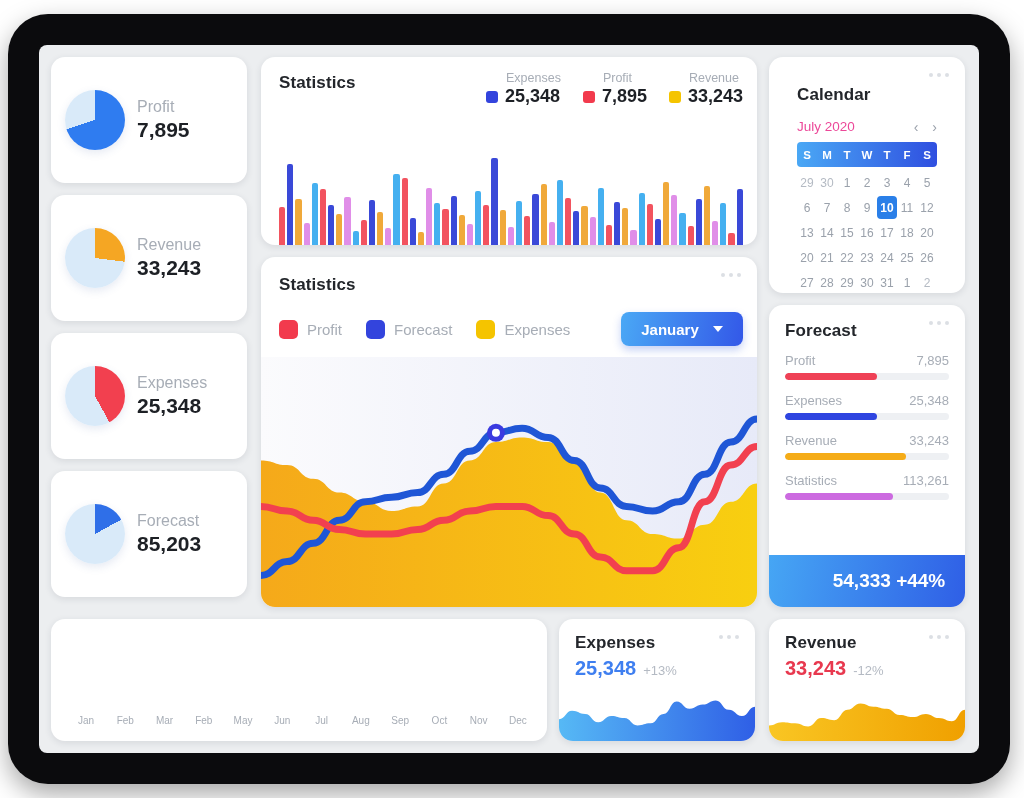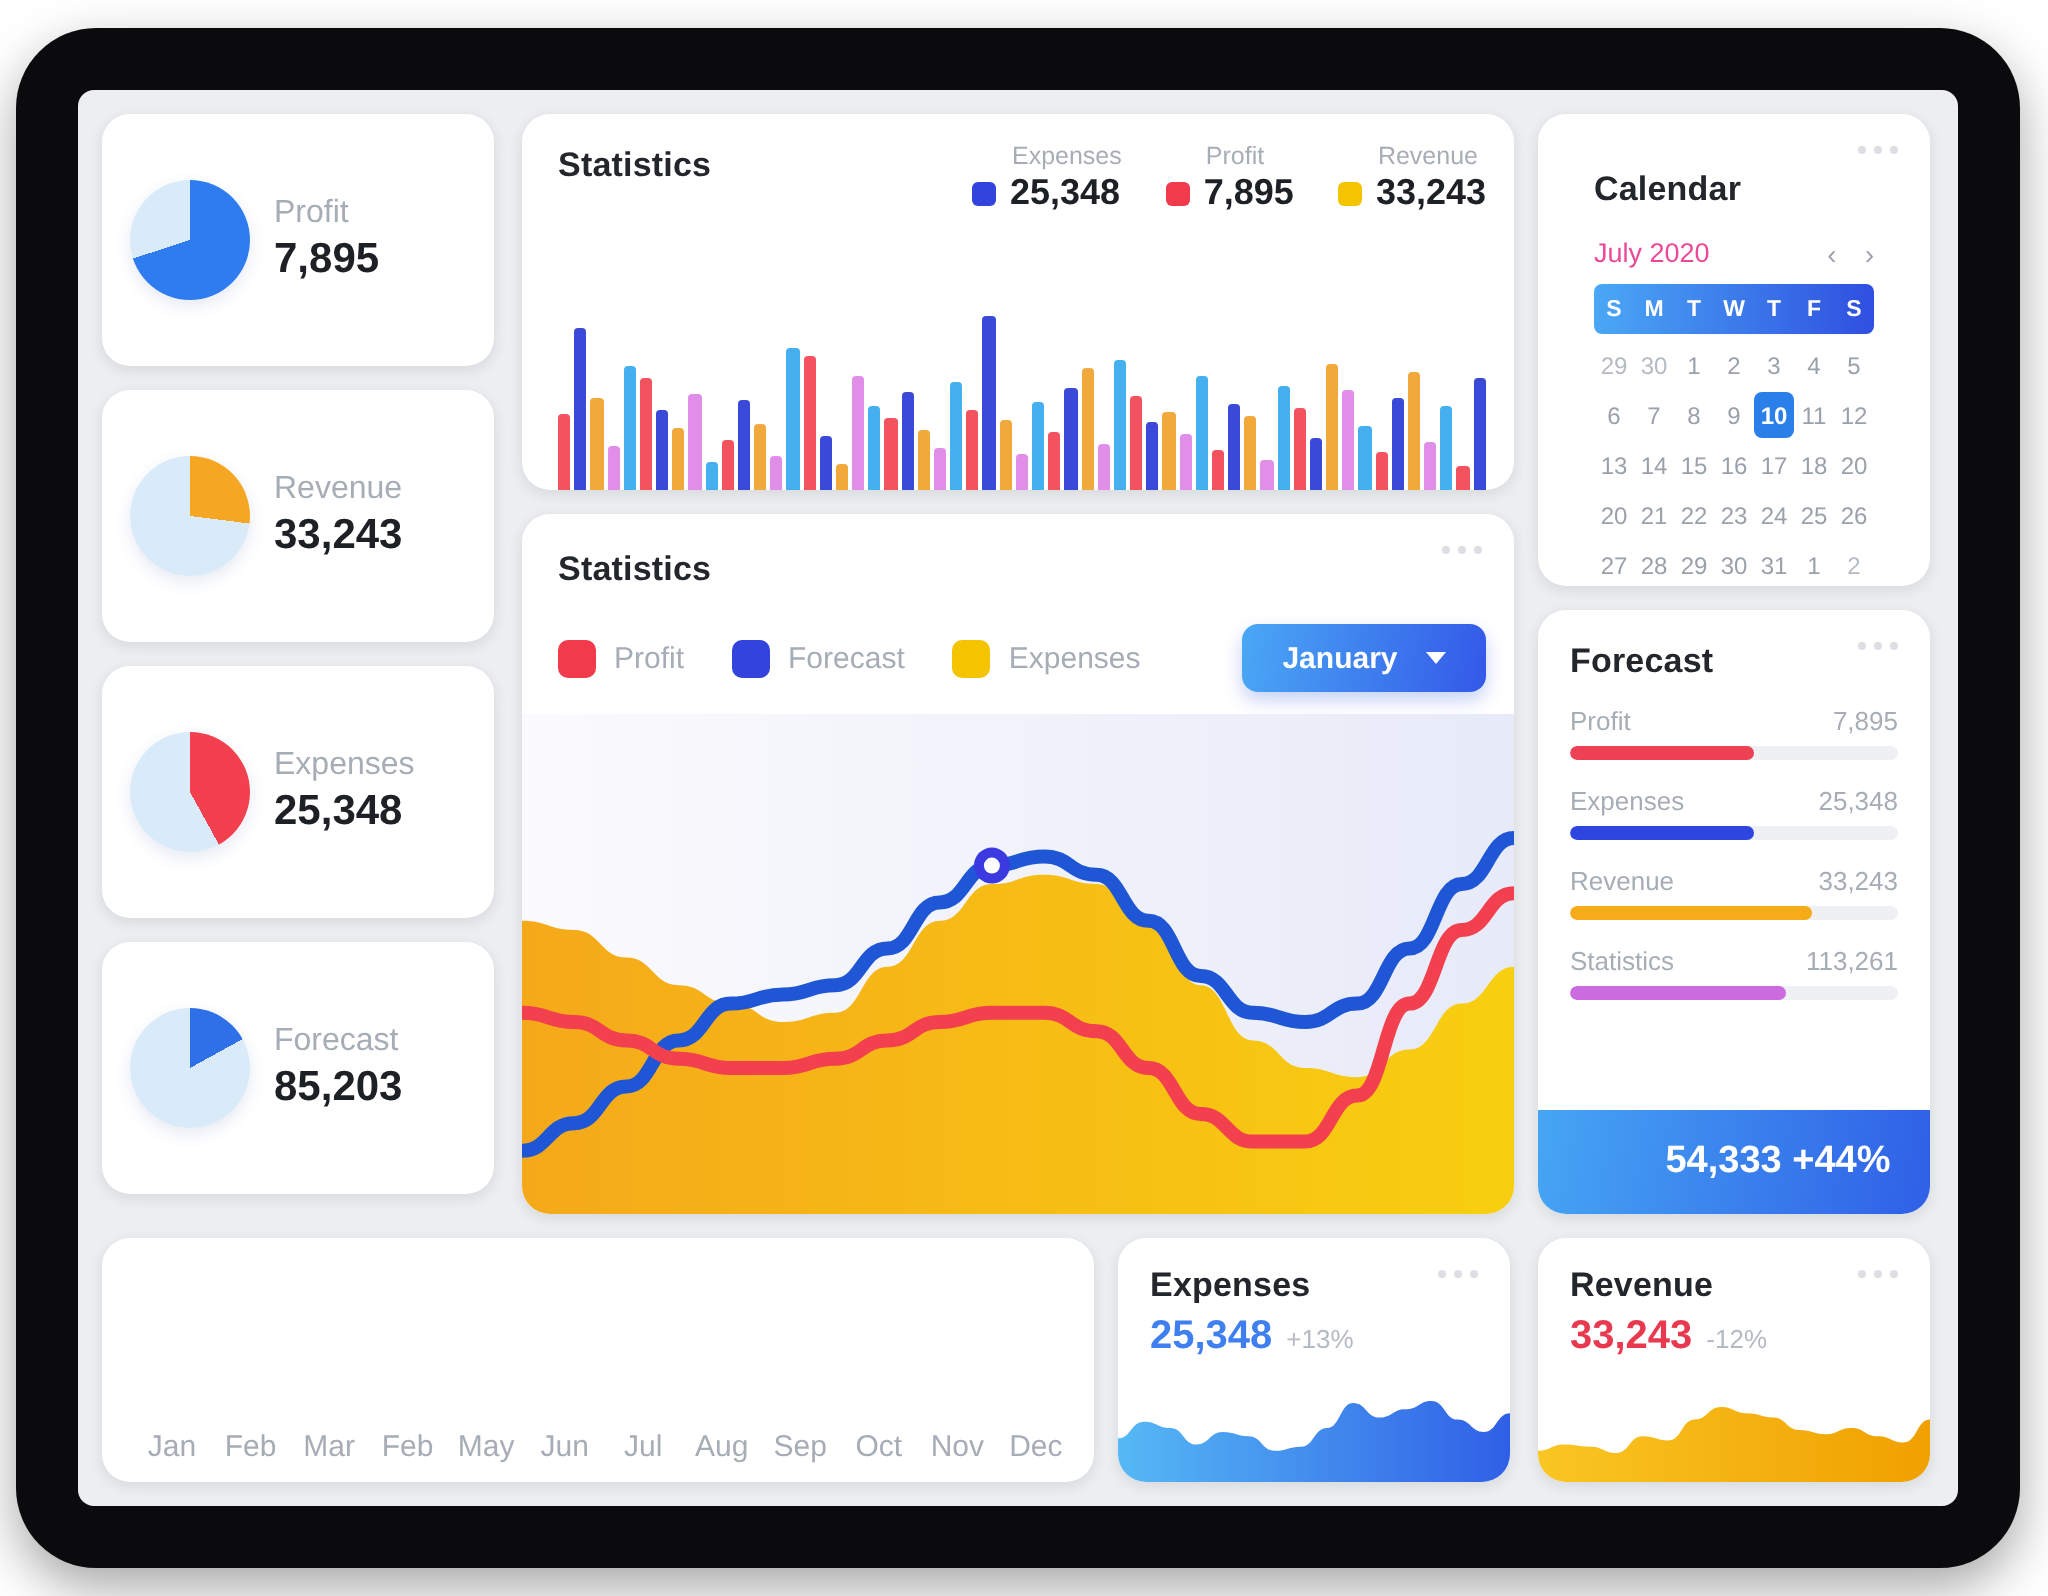--- a/index.html
+++ b/index.html
@@ -161,21 +161,21 @@
     position: absolute; left: 20px; right: 14px; top: 14px; bottom: 30px;
     display: flex; align-items: flex-end; justify-content: space-between;
   }
   .mgroup { display: flex; align-items: flex-end; gap: 1px; width: 30px; }
   .mgroup .mb { width: 9px; border-radius: 2px 2px 0 0; }
   #months-labels {
     position: absolute; left: 20px; right: 14px; bottom: 8px; height: 18px;
     display: flex; justify-content: space-between;
   }
   #months-labels span {
-    width: 30px; text-align: center; font-size: 15px; color: #a7adb6;
+    width: 30px; text-align: center; font-size: 10px; color: #a7adb6;
   }
 
   
   .mini { top: 574px; width: 196px; height: 122px; overflow: hidden; }
   #mini-expenses { left: 520px; }
   #mini-revenue { left: 730px; }
   .mini .card-title { position: absolute; left: 16px; top: 14px; }
   .mini .numrow { position: absolute; left: 16px; top: 38px; display: flex; align-items: baseline; gap: 7px; }
   .mini .big { font-size: 20px; font-weight: 700; }
   .mini .pct { font-size: 13px; color: #b4bac3; }

